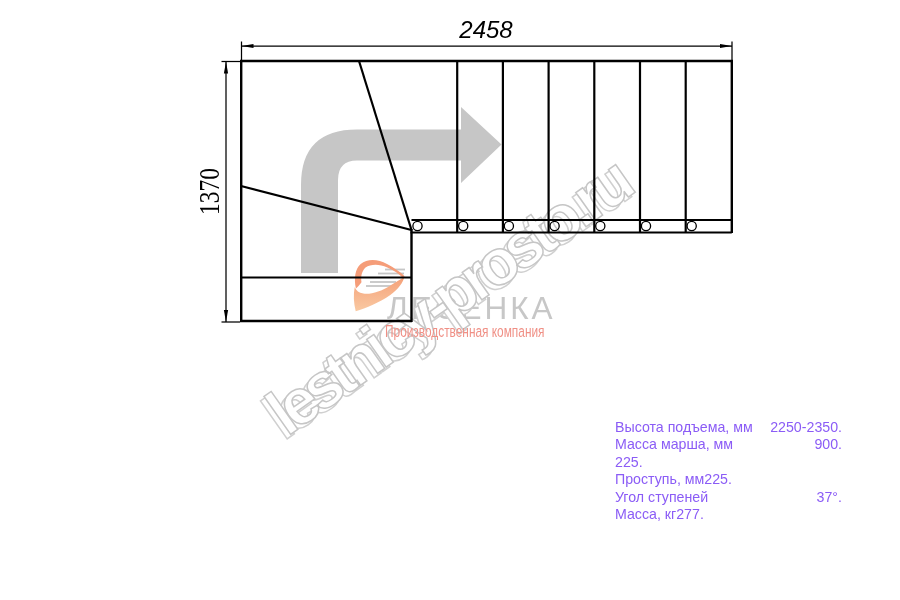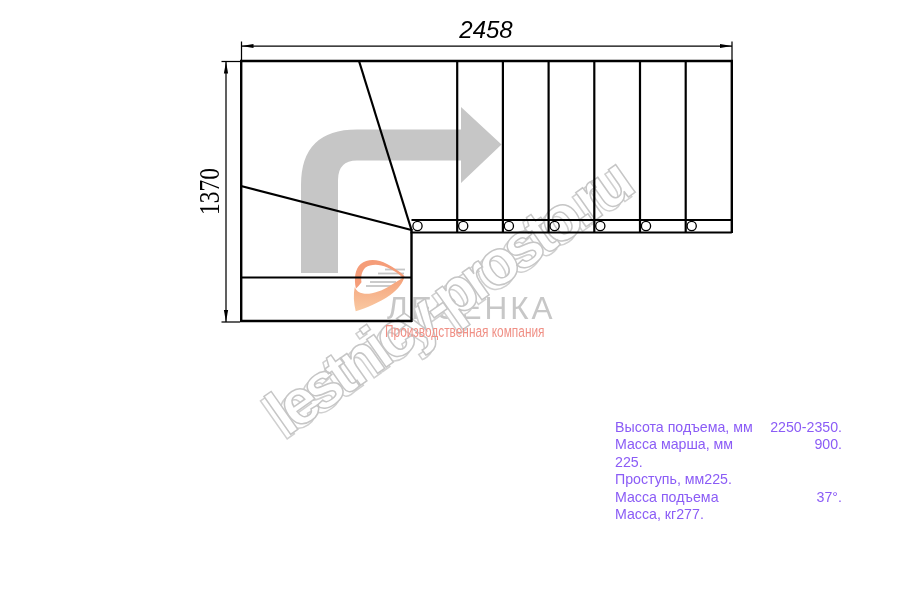--- a/index.html
+++ b/index.html
@@ -141,21 +141,21 @@
   <div style="display:flex;justify-content:space-between">
       <span>225.</span>
     </div>
 
   <div style="display:flex;justify-content:flex-start">
       <span>Проступь, мм</span>
       <span>225.</span>
     </div>
 
   <div style="display:flex;justify-content:space-between">
-      <span>Масса подъема</span>
+      <span>Угол ступеней</span>
       <span>37°.</span>
     </div>
 
   <div style="display:flex;justify-content:flex-start">
       <span>Масса, кг</span>
       <span>277.</span>
     </div>
 </div>
 
 </body></html>

